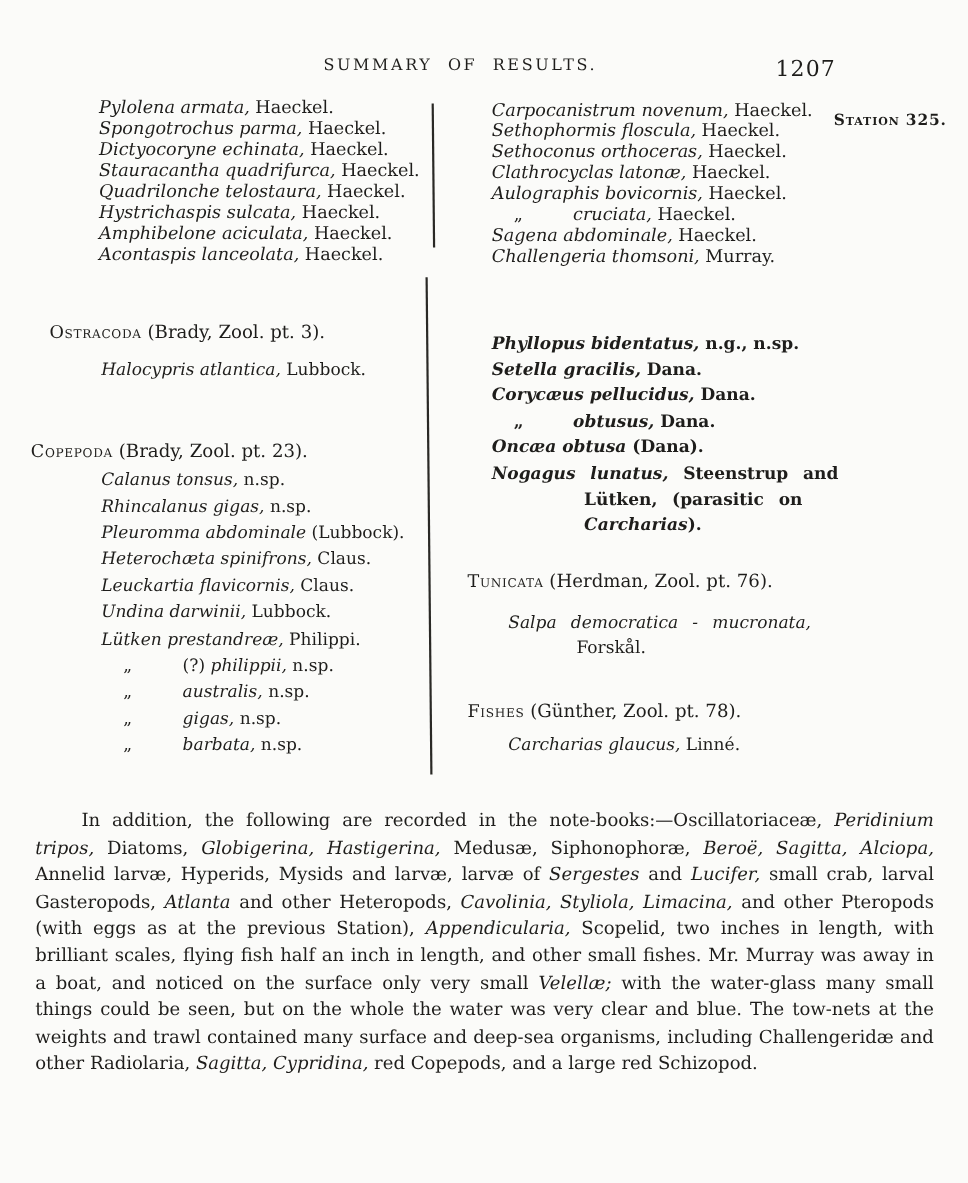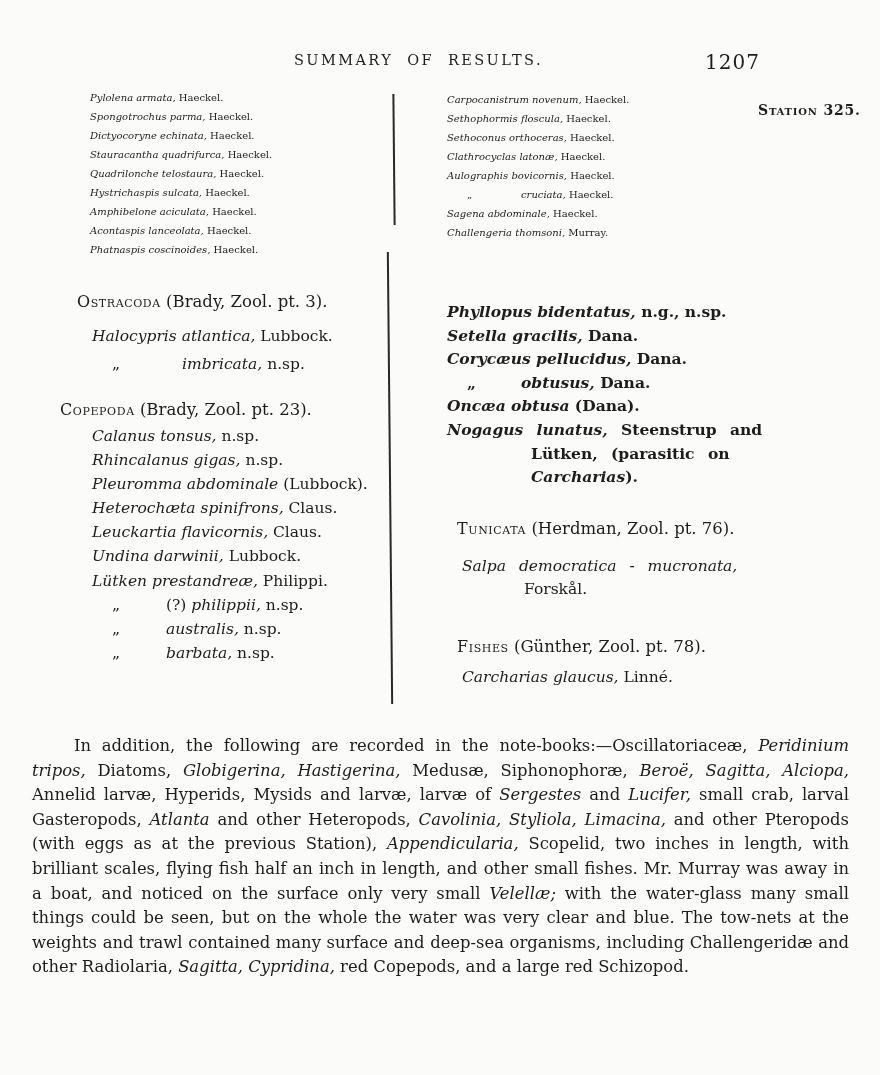--- a/index.html
+++ b/index.html
@@ -8,33 +8,33 @@
     background:#fbfbf9;
     font-family:"DejaVu Serif","Liberation Serif",serif;
     color:#1e1d1b;
     overflow:hidden;
     position:relative;
   }
   .page{position:absolute;inset:0;}
   .abs{position:absolute;}
   .it{font-style:italic;}
   .rm{font-style:normal;}
-  .sc{font-variant:small-caps;letter-spacing:.6px;margin-left:32px;}
+  .sc{font-variant:small-caps;letter-spacing:.6px;}
   .line{white-space:nowrap;}
   .dt{display:inline-block;width:74px;padding-left:20px;box-sizing:border-box;font-style:normal;}
   .dtw .dt{width:90px;}
   .c1{padding-left:84px;}
   .c2{padding-left:62px;}
   .j{word-spacing:8px;}
   .page-header-title{
     font-size:14.5px;letter-spacing:2.4px;word-spacing:7px;font-weight:500;
   }
   .page-number{font-size:20px;font-weight:400;letter-spacing:1px;}
   .margin-note{font-size:14px;font-weight:700;font-variant:small-caps;letter-spacing:.8px;}
-  .species-list{font-size:10px;line-height:19px;}
+  .species-list{font-size:16px;line-height:19px;}
   .species-list-mid{font-size:15.5px;line-height:24.1px;}
   .heading{font-size:16.5px;}
   .heading .sc{font-size:16px;}
   .divider{width:1.6px;background:#2a2926;transform:rotate(-0.55deg);}
   .paragraph{
     font-size:16.4px;line-height:24.6px;
   }
   .paragraph .line{
     white-space:normal;text-align:justify;text-indent:42px;
   }
@@ -55,57 +55,56 @@
 
   <div class="abs species-list" style="left:90px;top:88px;">
       <div class="line"><span class="it">Pylolena armata,</span><span class="rm"> Haeckel.</span></div>
       <div class="line"><span class="it">Spongotrochus parma,</span><span class="rm"> Haeckel.</span></div>
       <div class="line"><span class="it">Dictyocoryne echinata,</span><span class="rm"> Haeckel.</span></div>
       <div class="line"><span class="it">Stauracantha quadrifurca,</span><span class="rm"> Haeckel.</span></div>
       <div class="line"><span class="it">Quadrilonche telostaura,</span><span class="rm"> Haeckel.</span></div>
       <div class="line"><span class="it">Hystrichaspis sulcata,</span><span class="rm"> Haeckel.</span></div>
       <div class="line"><span class="it">Amphibelone aciculata,</span><span class="rm"> Haeckel.</span></div>
       <div class="line"><span class="it">Acontaspis lanceolata,</span><span class="rm"> Haeckel.</span></div>
-      <div class="line"><span class="it">Phatnaspis coscinoides,</span><span class="rm"> Haeckel.</span></div>
     </div>
 
   <div class="abs species-list" style="left:447px;top:90px;">
       <div class="line"><span class="it">Carpocanistrum novenum,</span><span class="rm"> Haeckel.</span></div>
       <div class="line"><span class="it">Sethophormis floscula,</span><span class="rm"> Haeckel.</span></div>
       <div class="line"><span class="it">Sethoconus orthoceras,</span><span class="rm"> Haeckel.</span></div>
       <div class="line"><span class="it">Clathrocyclas latonæ,</span><span class="rm"> Haeckel.</span></div>
       <div class="line"><span class="it">Aulographis bovicornis,</span><span class="rm"> Haeckel.</span></div>
       <div class="line"><span class="dt">„</span><span class="it">cruciata,</span><span class="rm"> Haeckel.</span></div>
       <div class="line"><span class="it">Sagena abdominale,</span><span class="rm"> Haeckel.</span></div>
       <div class="line"><span class="it">Challengeria thomsoni,</span><span class="rm"> Murray.</span></div>
     </div>
 
   <div class="abs heading" style="left:45px;top:292px;">
       <div class="line"><span class="sc">Ostracoda</span><span class="rm"> (Brady, Zool. pt. 3).</span></div>
     </div>
 
   <div class="abs species-list-mid" style="left:92px;top:322px;line-height:28px;">
       <div class="line"><span class="it">Halocypris atlantica,</span><span class="rm"> Lubbock.</span></div>
-      <div class="line dtw"><span class="dt">„</span><span class="it">imbricata,</span><span class="rm"> n.sp.</span></div>
     </div>
 
   <div class="abs heading" style="left:28px;top:400px;">
       <div class="line"><span class="sc">Copepoda</span><span class="rm"> (Brady, Zool. pt. 23).</span></div>
     </div>
 
   <div class="abs species-list-mid" style="left:92px;top:424px;">
       <div class="line"><span class="it">Calanus tonsus,</span><span class="rm"> n.sp.</span></div>
       <div class="line"><span class="it">Rhincalanus gigas,</span><span class="rm"> n.sp.</span></div>
       <div class="line"><span class="it">Pleuromma abdominale</span><span class="rm"> (Lubbock).</span></div>
       <div class="line"><span class="it">Heterochæta spinifrons,</span><span class="rm"> Claus.</span></div>
       <div class="line"><span class="it">Leuckartia flavicornis,</span><span class="rm"> Claus.</span></div>
       <div class="line"><span class="it">Undina darwinii,</span><span class="rm"> Lubbock.</span></div>
       <div class="line"><span class="it">Lütken prestandreæ,</span><span class="rm"> Philippi.</span></div>
       <div class="line"><span class="dt">„</span><span class="rm">(?) </span><span class="it">philippii,</span><span class="rm"> n.sp.</span></div>
       <div class="line"><span class="dt">„</span><span class="it">australis,</span><span class="rm"> n.sp.</span></div>
+      <div class="line"><span class="dt">„</span><span class="it">gigas,</span><span class="rm"> n.sp.</span></div>
       <div class="line"><span class="dt">„</span><span class="it">barbata,</span><span class="rm"> n.sp.</span></div>
     </div>
 
   <div class="abs species-list-mid" style="left:447px;top:300px;line-height:23.6px;font-weight:bold;">
       <div class="line"><span class="it">Phyllopus bidentatus,</span><span class="rm"> n.g., n.sp.</span></div>
       <div class="line"><span class="it">Setella gracilis,</span><span class="rm"> Dana.</span></div>
       <div class="line"><span class="it">Corycæus pellucidus,</span><span class="rm"> Dana.</span></div>
       <div class="line"><span class="dt">„</span><span class="it">obtusus,</span><span class="rm"> Dana.</span></div>
       <div class="line"><span class="it">Oncæa obtusa</span><span class="rm"> (Dana).</span></div>
       <div class="line j"><span class="it">Nogagus lunatus,</span><span class="rm"> Steenstrup and</span></div>

